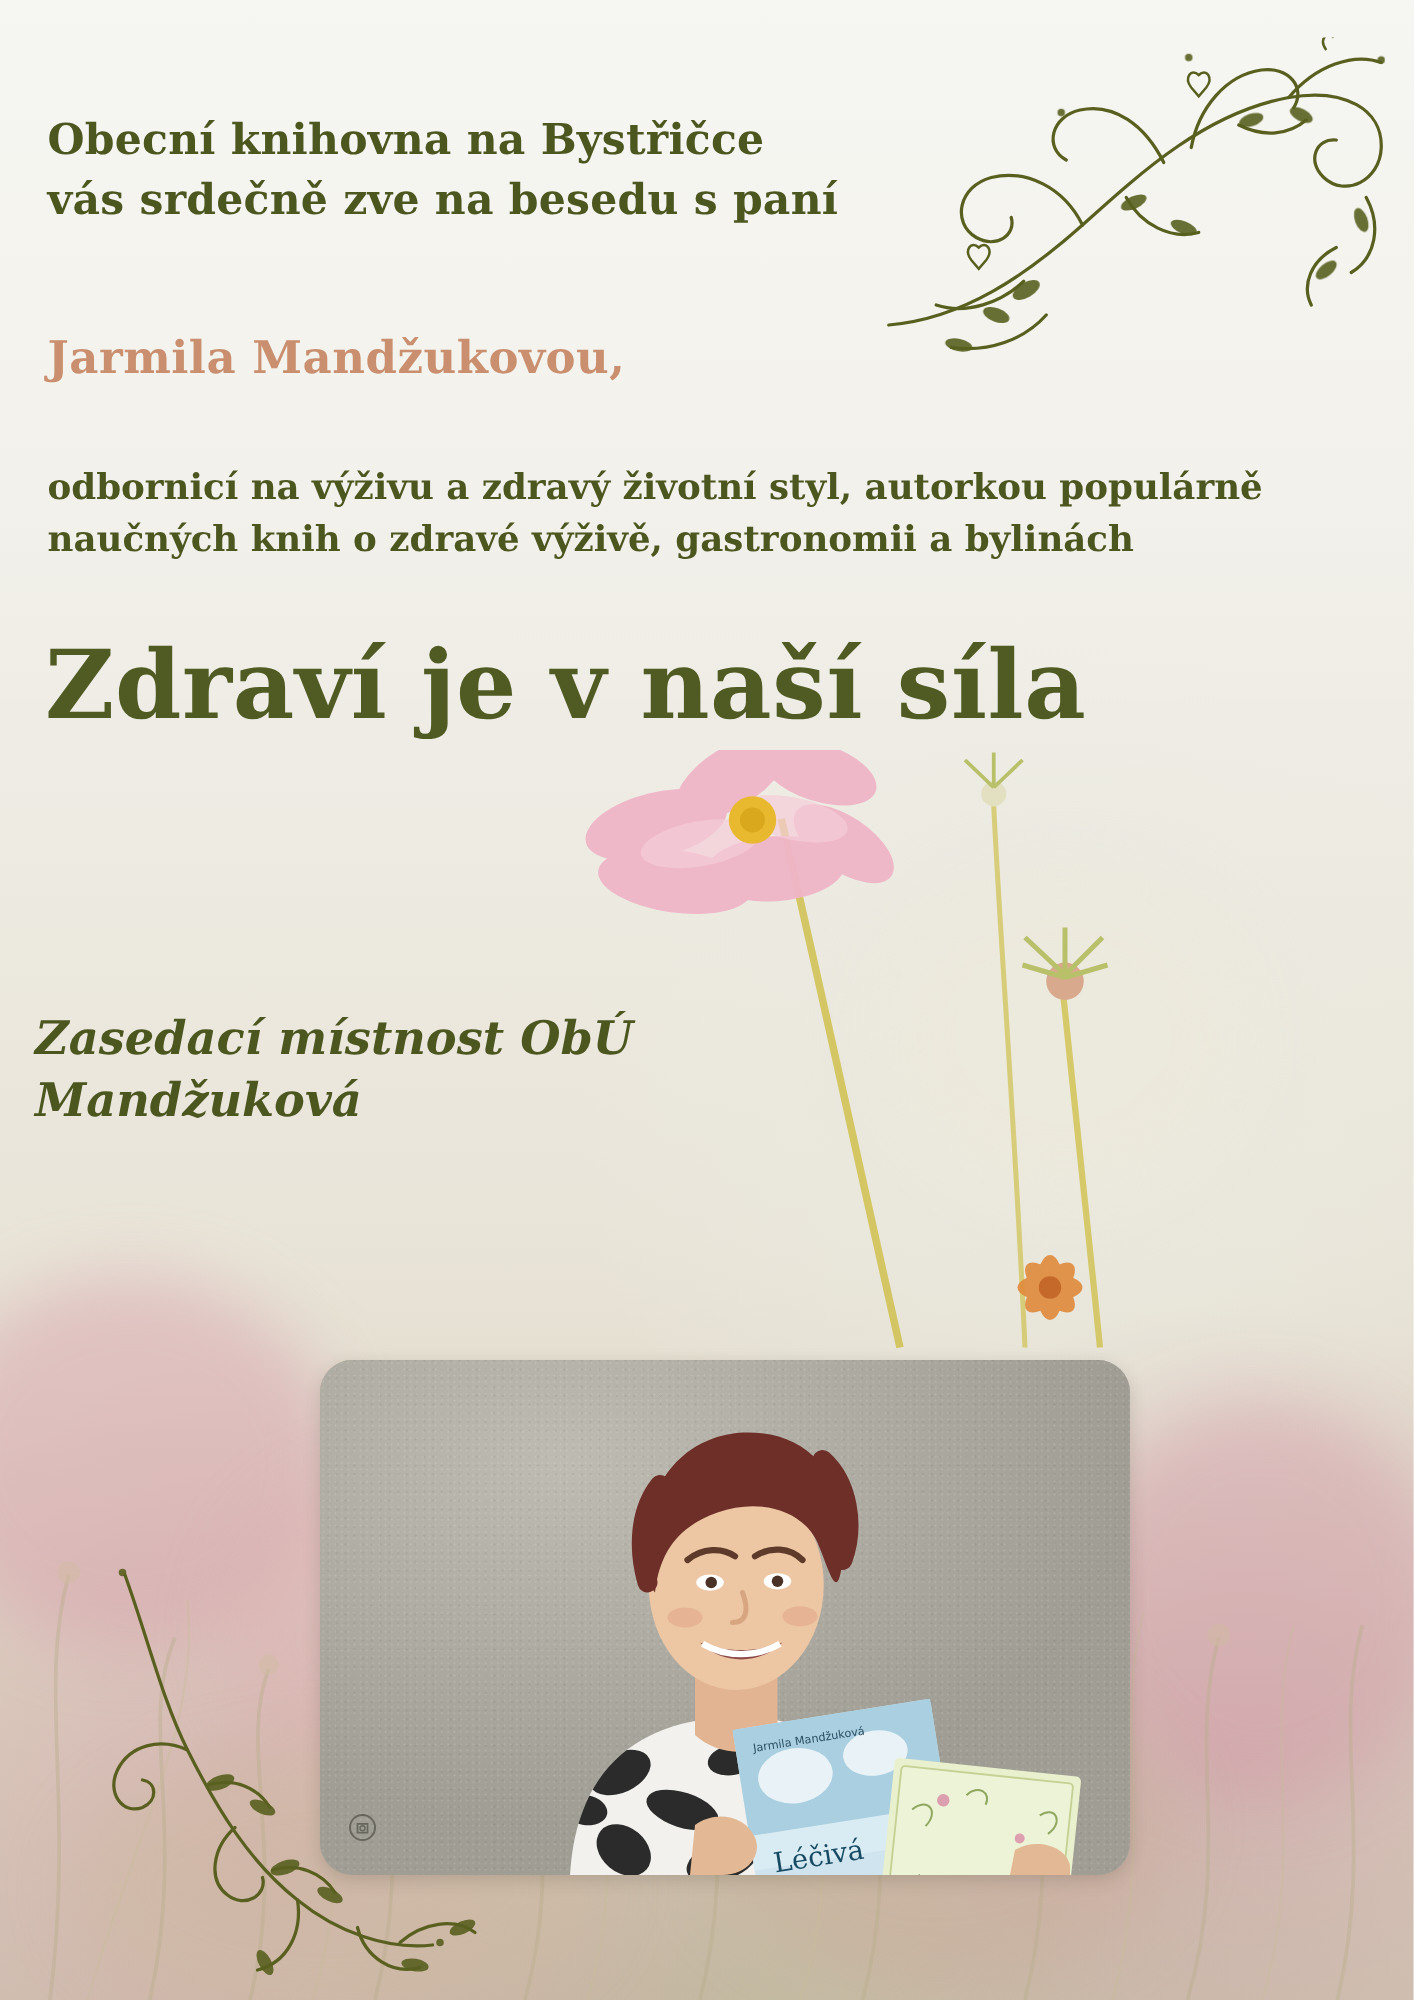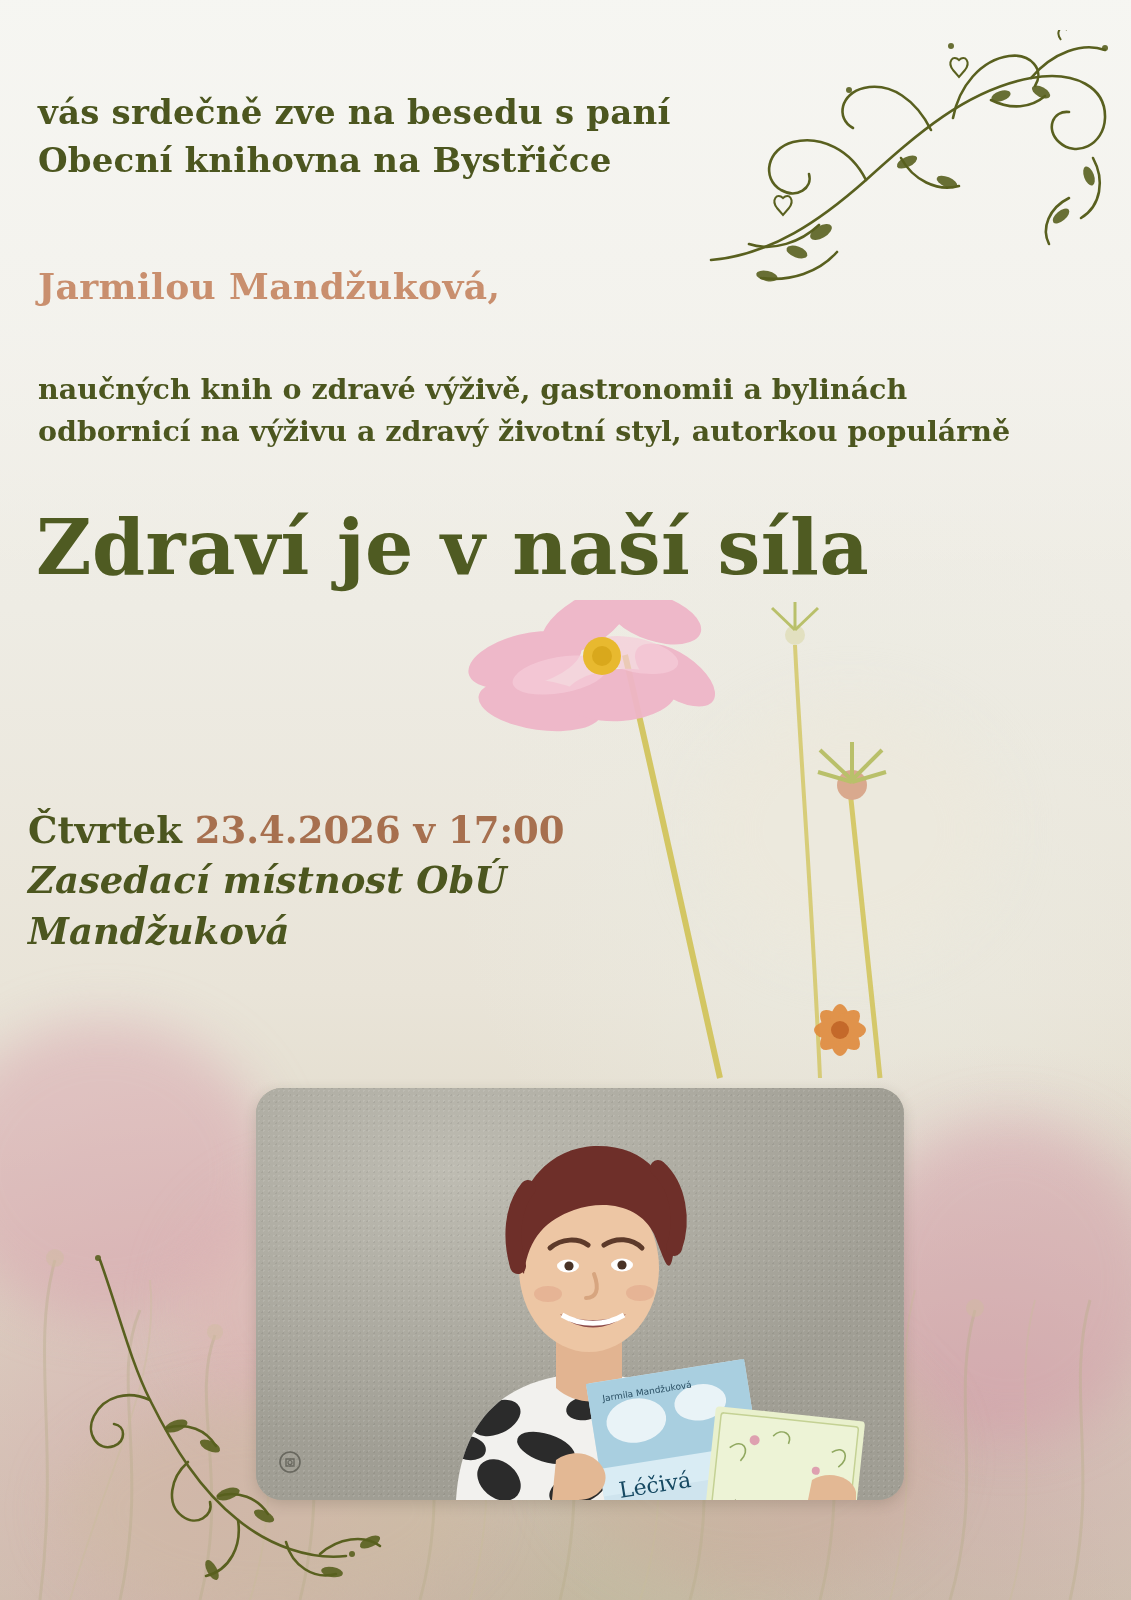--- a/index.html
+++ b/index.html
@@ -328,38 +328,34 @@
       <ellipse cx="262" cy="322" rx="11" ry="5" transform="rotate(10 262 322)"></ellipse>
       <ellipse cx="300" cy="292" rx="11" ry="5" transform="rotate(-25 300 292)"></ellipse>
       <circle cx="28" cy="8" r="3"></circle>
       <circle cx="282" cy="304" r="3"></circle>
     </g>
   </svg>
 
   <div class="text-layer">
 
     <div class="invite">
+      <div>Obecní knihovna na Bystřičce</div>
       <div>vás srdečně zve na besedu s paní</div>
-      <div>Obecní knihovna na Bystřičce</div>
     </div>
 
-    <div class="guest">Jarmilou Mandžuková,</div>
+    <div class="guest">Jarmila Mandžukovou,</div>
 
     <div class="desc">
+      <div>odbornicí na výživu a zdravý životní styl, autorkou populárně</div>
       <div>naučných knih o zdravé výživě, gastronomii a bylinách</div>
-      <div>odbornicí na výživu a zdravý životní styl, autorkou populárně</div>
     </div>
 
     <div class="title">Zdraví je v naší síla</div>
 
     <div class="when">
-      <div>
-        <span>Čtvrtek</span>
-        <span class="date">23.4.2026 v 17:00</span>
-      </div>
       <span class="line2">Zasedací místnost ObÚ</span>
       <span class="line3">Mandžuková</span>
     </div>
   </div>
 
   <div class="photo">
     <div class="wall"></div>
     <svg class="person" viewBox="0 0 648 412">
 
       <g>

